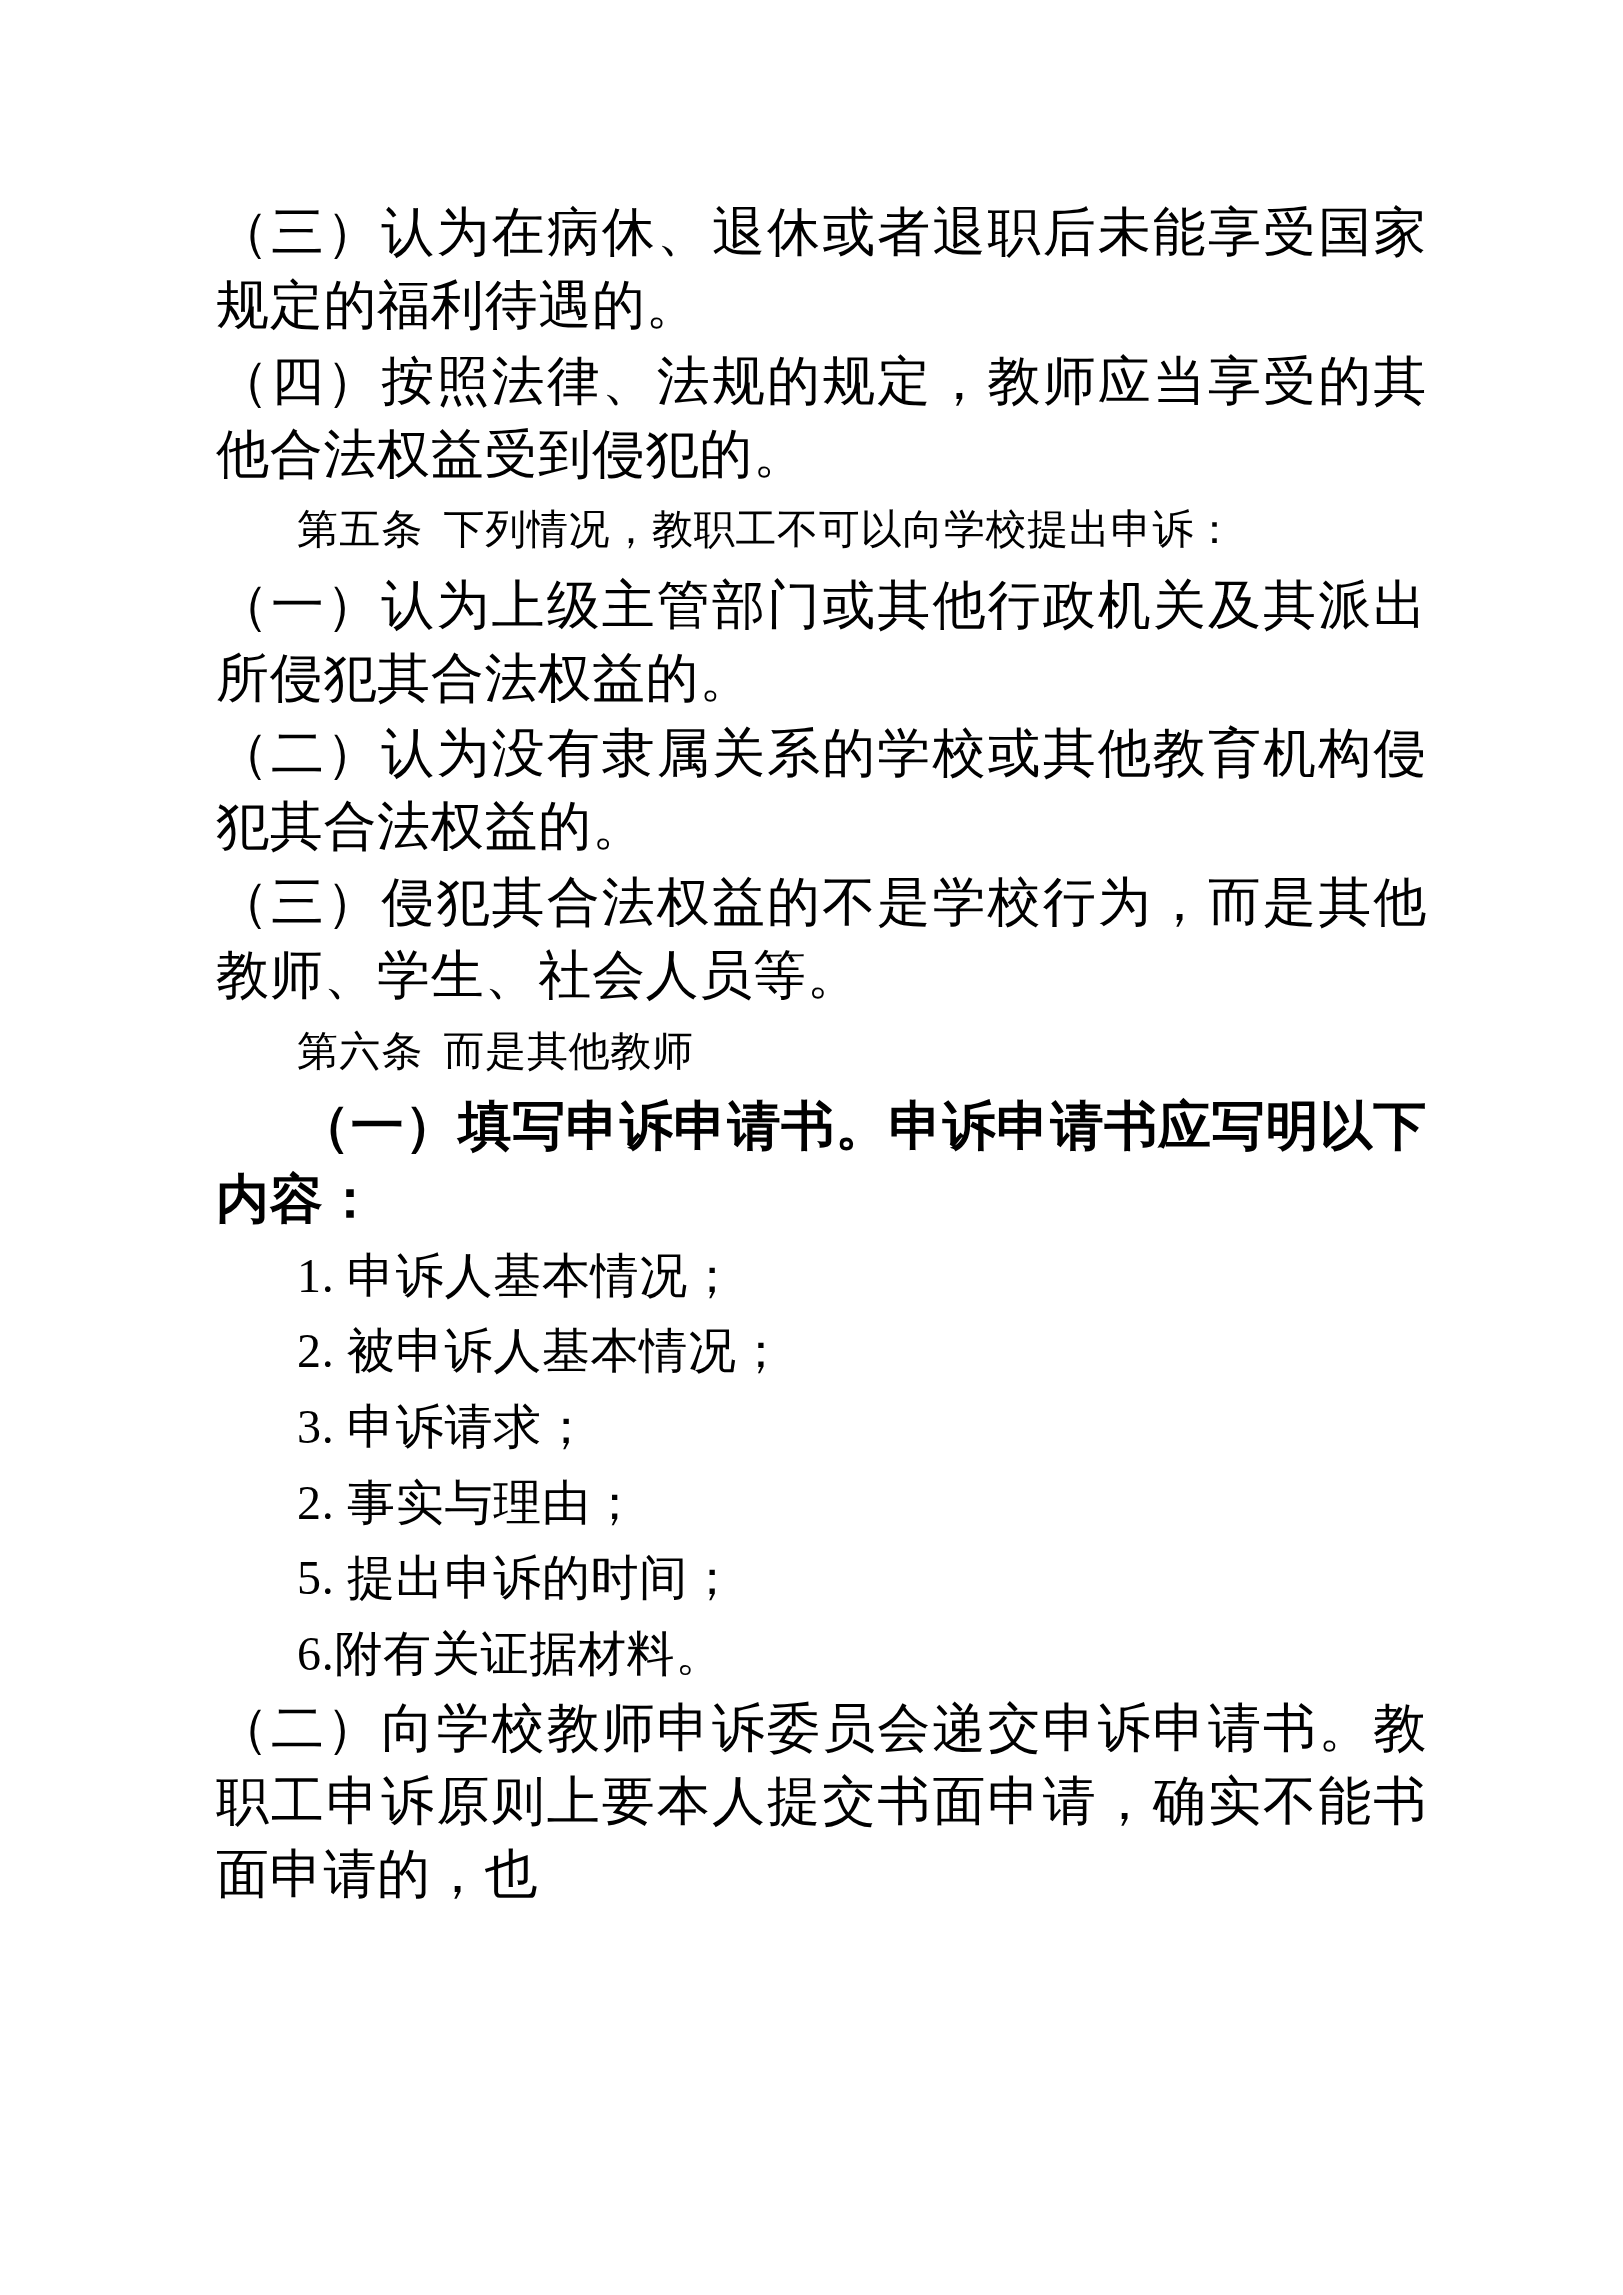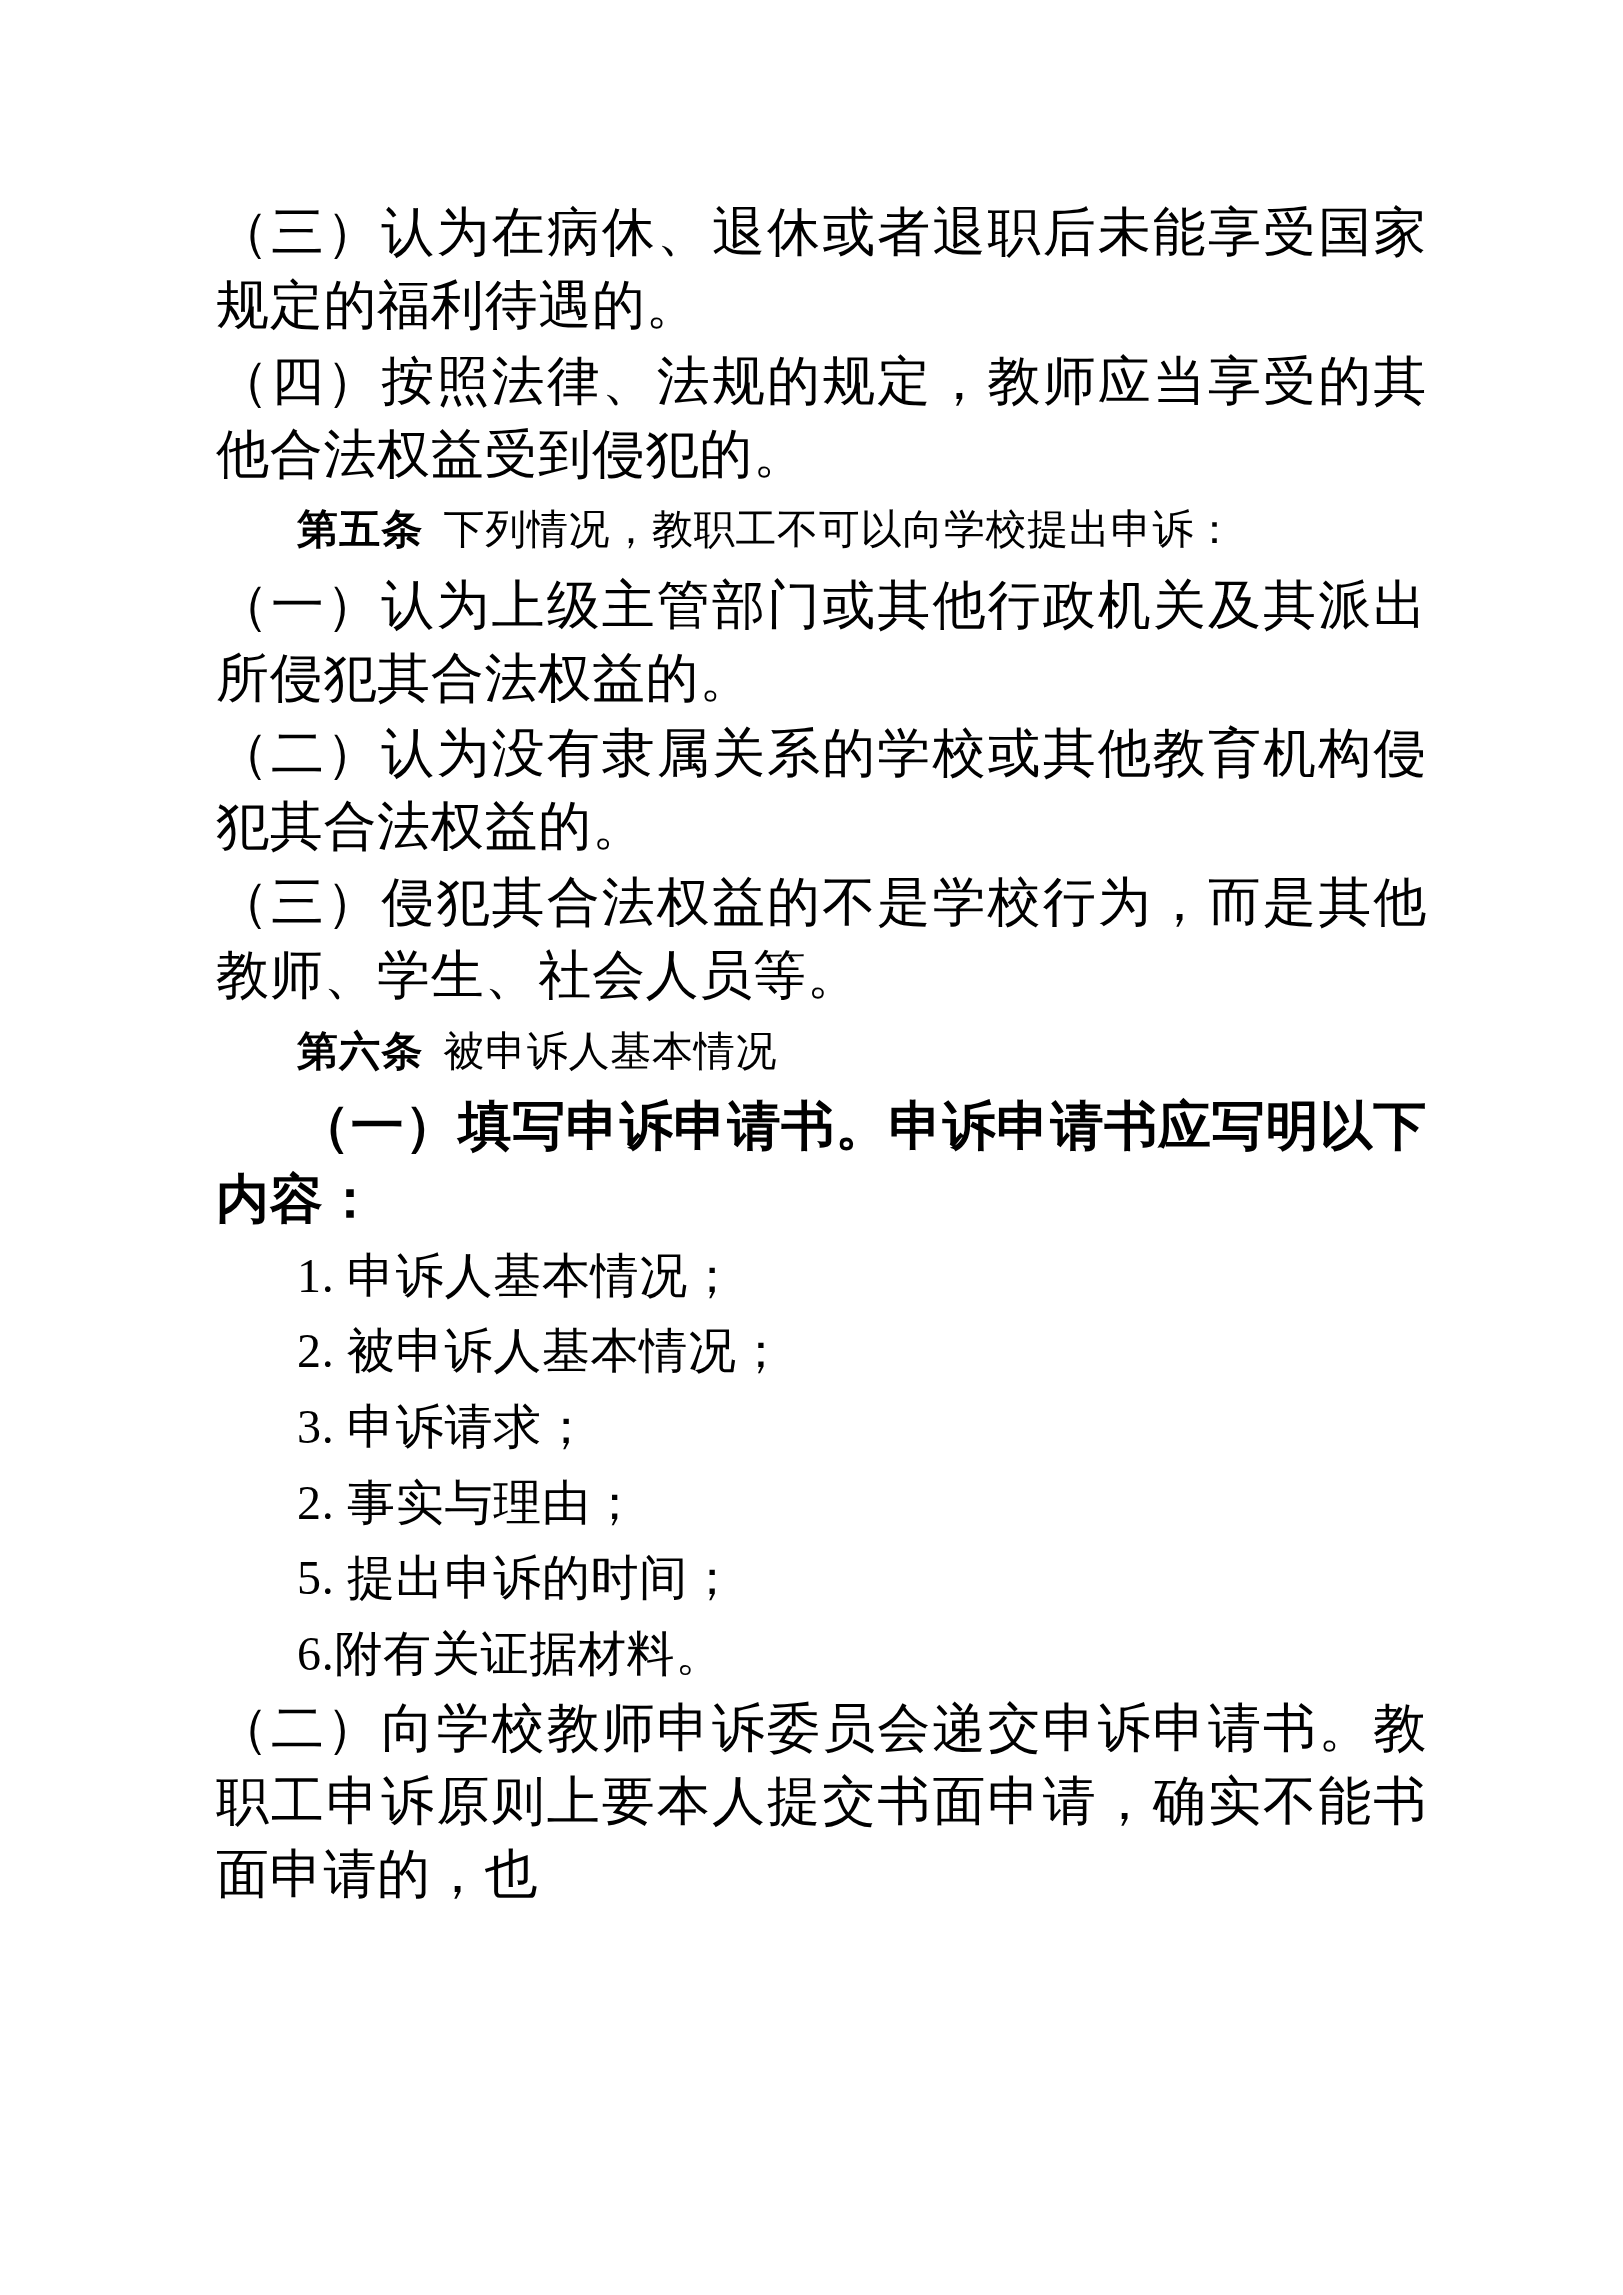--- a/index.html
+++ b/index.html
@@ -36,21 +36,21 @@
     word-break: break-all;
   }
   p.clause {
     margin: 0 0 2.6px 0;
     font-size: 41px;
     line-height: 73px;
     letter-spacing: 0.7px;
     text-indent: 81px;
   }
   p.clause .label {
-    font-weight: bold;
+    font-weight: normal;
     letter-spacing: 1.3px;
   }
   p.clause .label-sp {
     display: inline-block;
     width: 19.6px;
   }
   p.numitem {
     margin: 0 0 2.6px 0;
     font-size: 48px;
     line-height: 73px;
@@ -76,21 +76,21 @@
       <span class="label">第五条</span><span class="label-sp"></span><span>下列情况，教职工不可以向学校提出申诉：</span>
     </p>
 
     <p class="item">（一）认为上级主管部门或其他行政机关及其派出所侵犯其合法权益的。</p>
 
     <p class="item">（二）认为没有隶属关系的学校或其他教育机构侵犯其合法权益的。</p>
 
     <p class="item">（三）侵犯其合法权益的不是学校行为，而是其他教师、学生、社会人员等。</p>
 
     <p class="clause">
-      <span class="label">第六条</span><span class="label-sp"></span><span>被申诉人基本情况</span>
+      <span class="label">第六条</span><span class="label-sp"></span><span>而是其他教师</span>
     </p>
 
     <p class="item indent-para">（一）填写申诉申请书。申诉申请书应写明以下内容：</p>
 
     <p class="numitem">1. 申诉人基本情况；</p>
     <p class="numitem">2. 被申诉人基本情况；</p>
     <p class="numitem">3. 申诉请求；</p>
     <p class="numitem">2. 事实与理由；</p>
     <p class="numitem">5. 提出申诉的时间；</p>
     <p class="numitem">6.附有关证据材料。</p>

